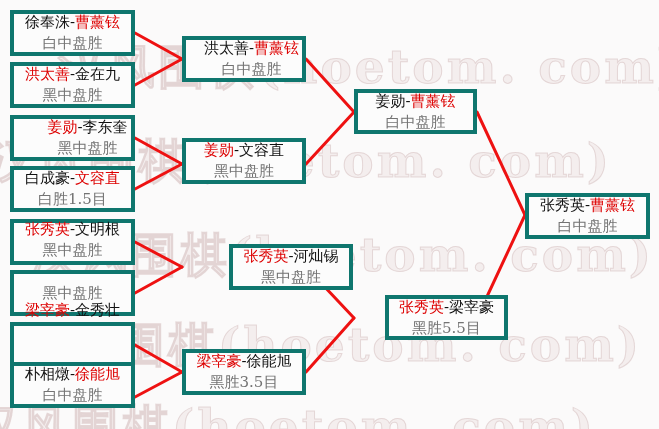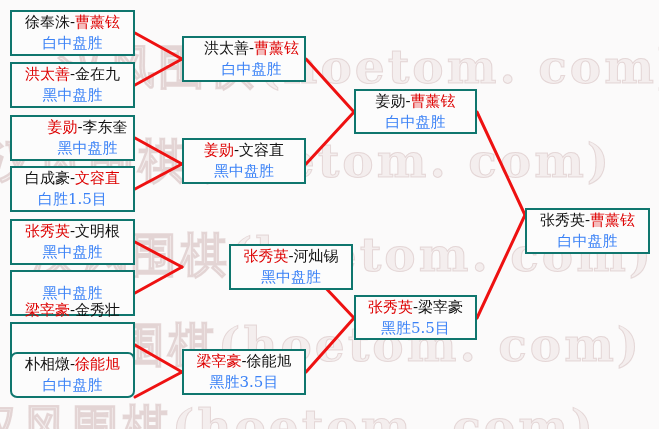--- a/index.html
+++ b/index.html
@@ -11,26 +11,26 @@
   .watermark-row{
     position:absolute;z-index:0;white-space:nowrap;
     font-size:47px;letter-spacing:3px;font-weight:bold;
     color:rgba(234,222,222,0.42);
     -webkit-text-stroke:1px rgba(206,180,180,0.45);
     user-select:none;
   }
   svg.connectors{position:absolute;left:0;top:0;z-index:1;}
   .box{
     position:absolute;z-index:2;box-sizing:border-box;
-    border:2px solid #0f766e;background:#fcfcfc;
+    border:4px solid #0f766e;background:#fcfcfc;
     display:flex;flex-direction:column;justify-content:center;align-items:center;
     text-align:center;font-size:15px;line-height:21px;color:#111;
   }
   .l1{white-space:nowrap;}
-  .l2{white-space:nowrap;color:#3b82f6;}
+  .l2{white-space:nowrap;color:#737373;}
   [data-color="red"]{color:#dd0000;}
   [data-color="black"]{color:#111;}
   
   .r1{left:10px;width:125px;height:46px;}
   .r2{left:182px;width:124px;height:46px;}
   .r3{left:354px;width:123px;height:45px;}
   .rf{left:525px;width:125px;height:46px;}
 </style>
 </head>
 <body>
@@ -80,21 +80,21 @@
   <div class="l1"><span data-color="red">张秀英</span><span>-</span><span data-color="black">文明根</span></div>
   <div class="l2">黑中盘胜</div>
 </div>
 <div class="box r1" style="top:270px;">
   <div class="l2">黑中盘胜</div>
 </div>
 <div class="box r1" style="top:322px;gap:48px;">
   <div class="l1"><span data-color="red">梁宰豪</span><span>-</span><span data-color="black">金秀壮</span></div>
   <div class="l2">黑中盘胜</div>
 </div>
-<div class="box r1" style="top:352px;border-radius:7px;">
+<div class="box r1" style="top:362px;">
   <div class="l1"><span data-color="black">朴相燉</span><span>-</span><span data-color="red">徐能旭</span></div>
   <div class="l2">白中盘胜</div>
 </div>
 
 <div class="box r2" style="top:36px;padding-left:15px;">
   <div class="l1"><span data-color="black">洪太善</span><span>-</span><span data-color="red">曹薰铉</span></div>
   <div class="l2">白中盘胜</div>
 </div>
 <div class="box r2" style="top:138px;">
   <div class="l1"><span data-color="red">姜勋</span><span>-</span><span data-color="black">文容直</span></div>
@@ -106,21 +106,21 @@
 </div>
 <div class="box r2" style="top:349px;">
   <div class="l1"><span data-color="red">梁宰豪</span><span>-</span><span data-color="black">徐能旭</span></div>
   <div class="l2">黑胜3.5目</div>
 </div>
 
 <div class="box r3" style="top:89px;">
   <div class="l1"><span data-color="black">姜勋</span><span>-</span><span data-color="red">曹薰铉</span></div>
   <div class="l2">白中盘胜</div>
 </div>
-<div class="box r3" style="top:295px;">
+<div class="box r3" style="top:295px;margin-left:31px;">
   <div class="l1"><span data-color="red">张秀英</span><span>-</span><span data-color="black">梁宰豪</span></div>
   <div class="l2">黑胜5.5目</div>
 </div>
 
-<div class="box rf" style="top:208px;">
+<div class="box rf" style="top:193px;">
   <div class="l1"><span data-color="black">张秀英</span><span>-</span><span data-color="red">曹薰铉</span></div>
   <div class="l2">白中盘胜</div>
 </div>
 
 </body></html>

